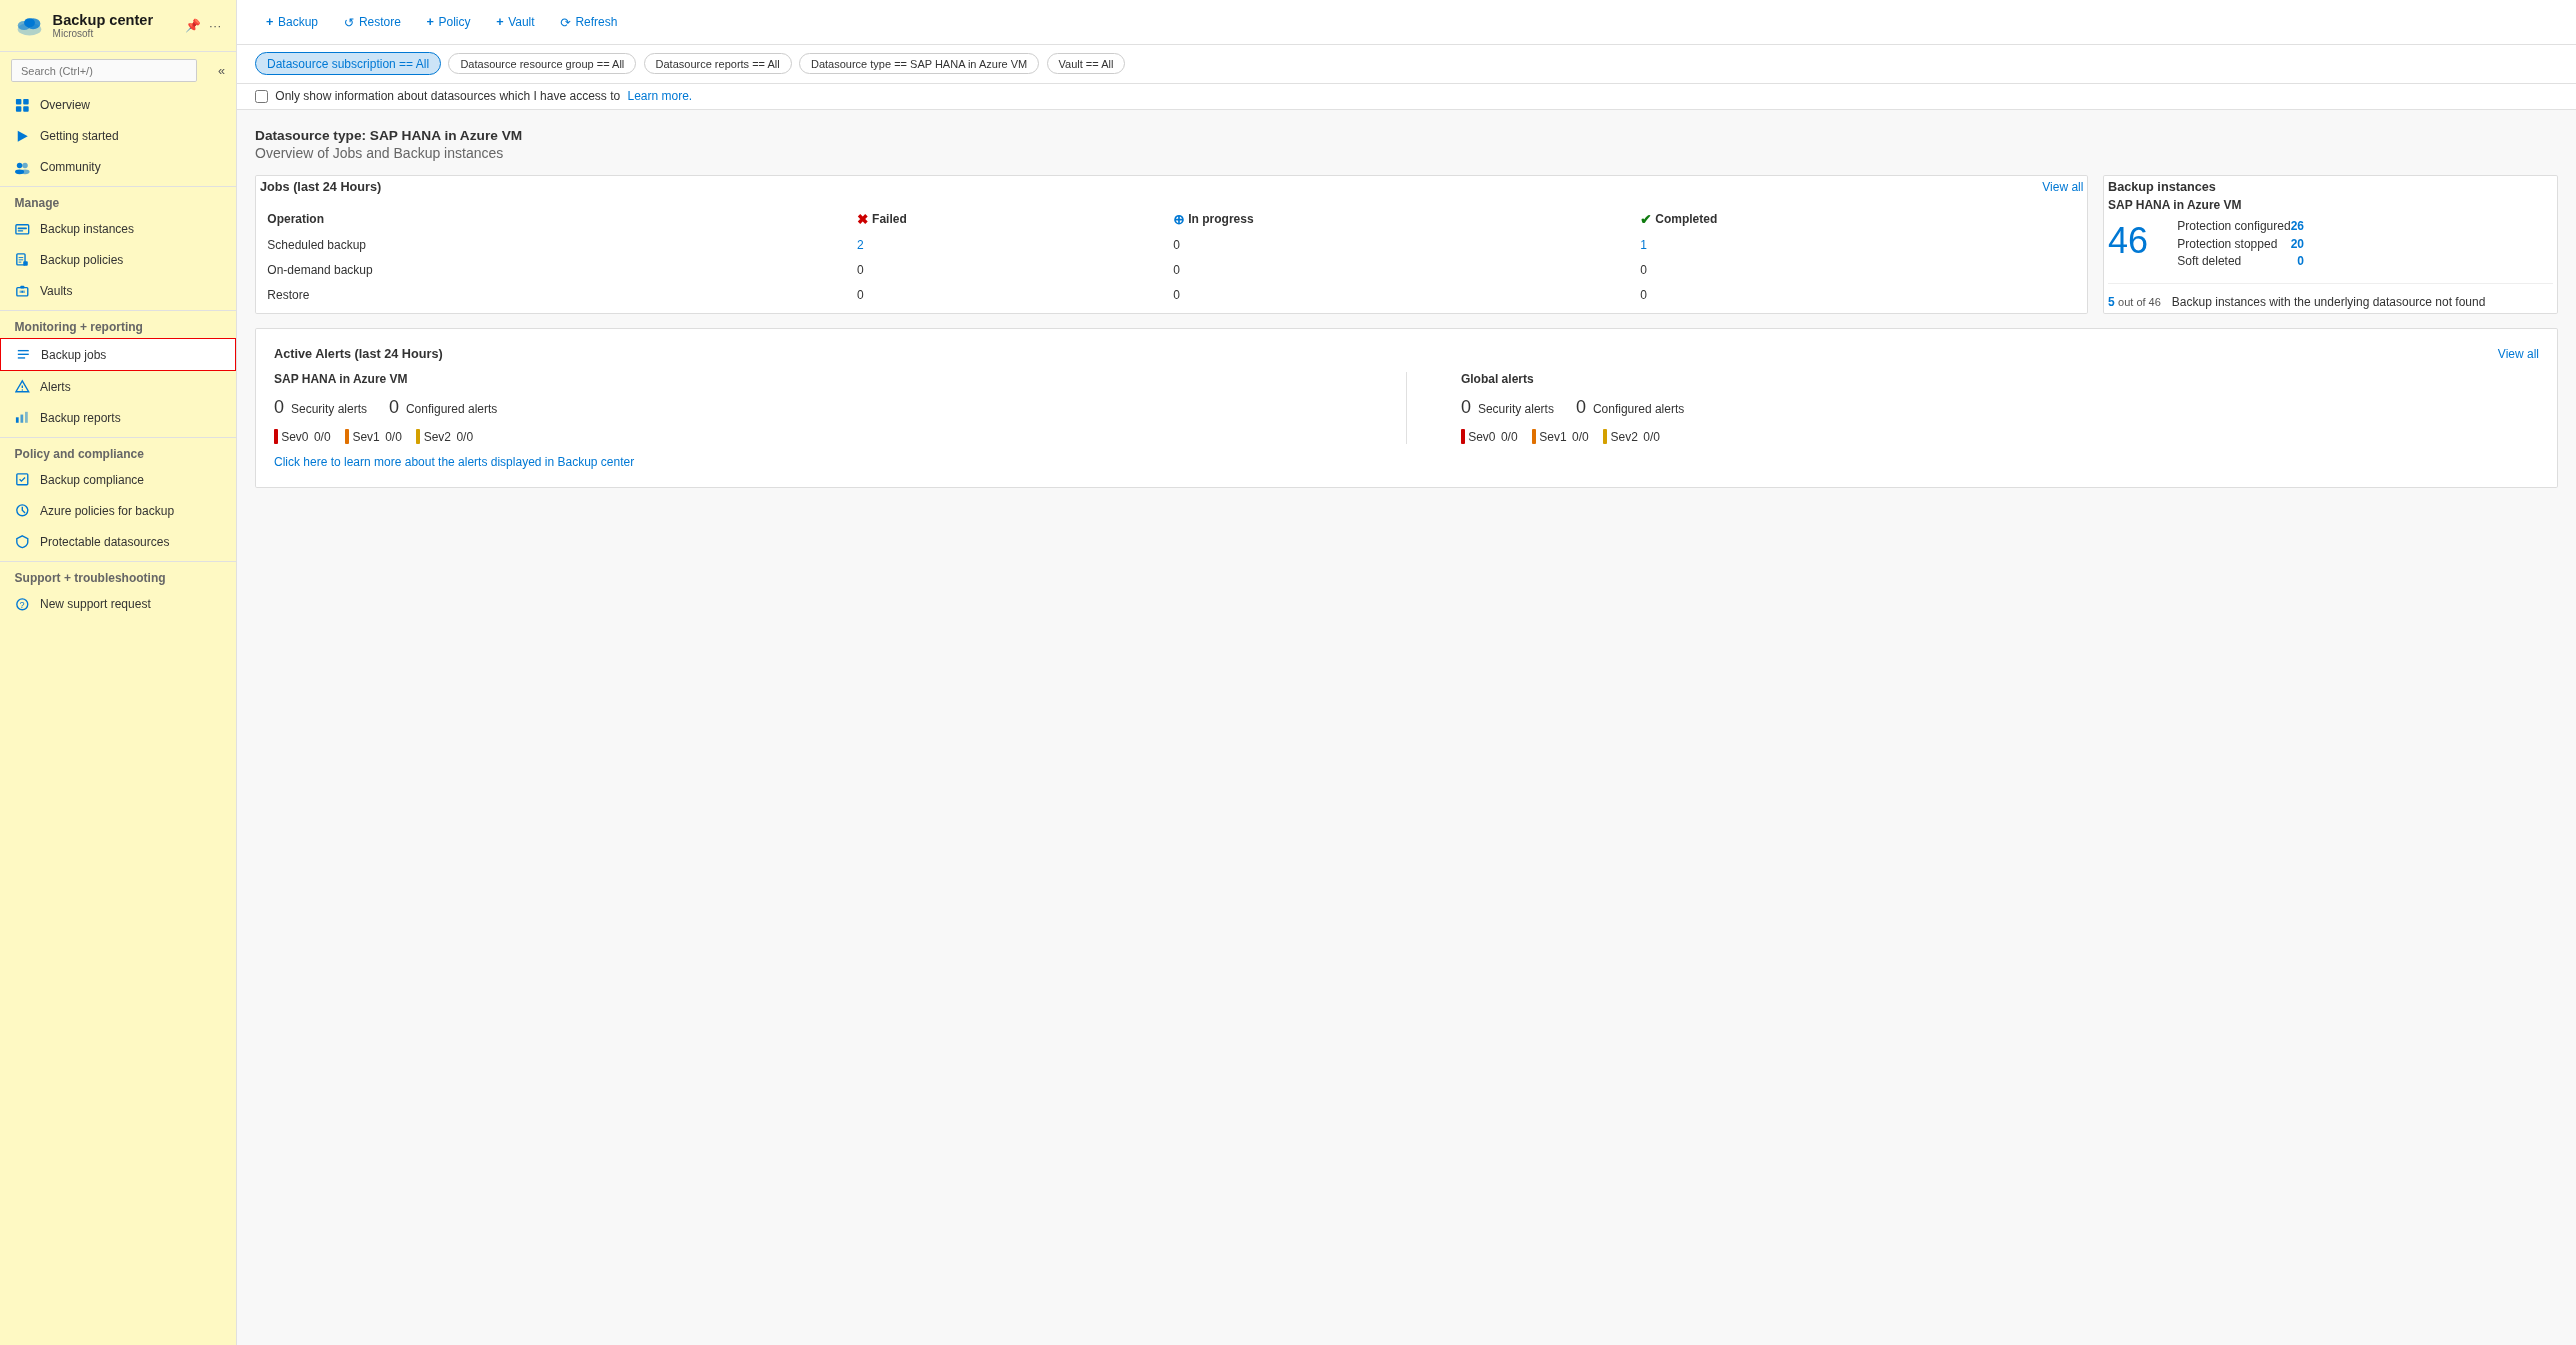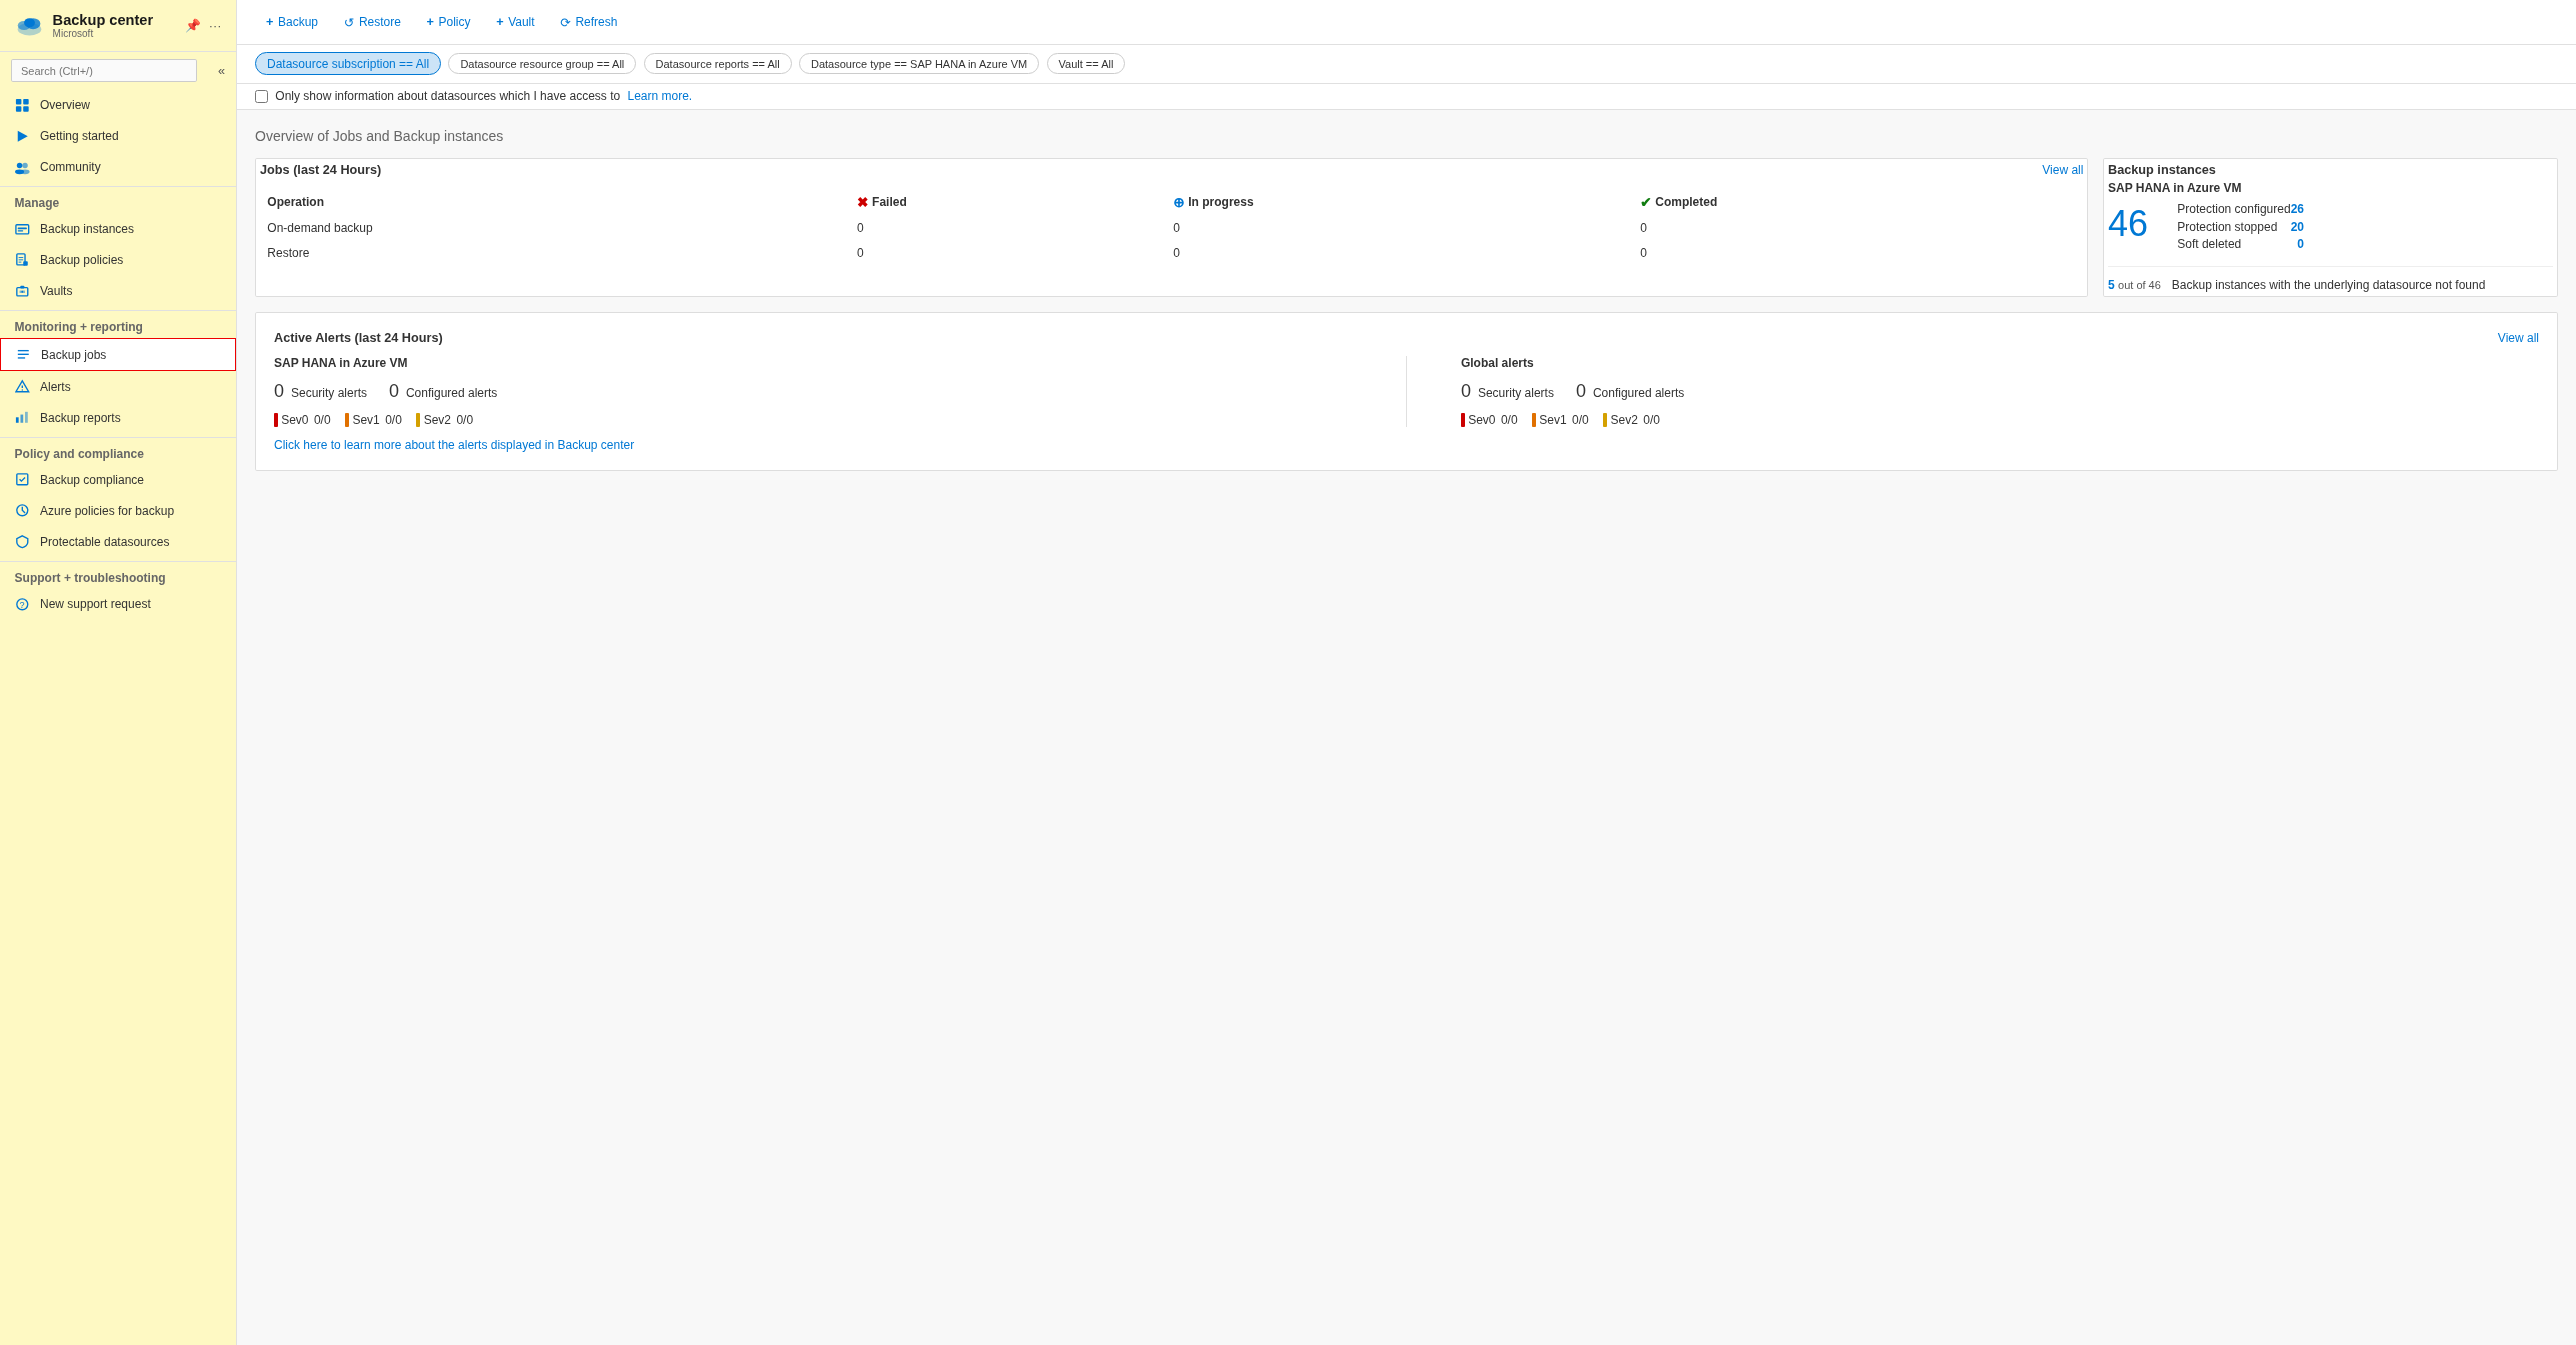--- a/index.html
+++ b/index.html
@@ -288,20 +288,21 @@
     <span class="filter-chip-plain">Vault == All</span>
   </div>
 
   <div class="checkbox-row">
     <input type="checkbox" style="">
     <span>Only show information about datasources which I have access to</span>
     <a class="learn-link">Learn more.</a>
   </div>
 
   <div class="content">
+    <div class="datasource-title">Datasource type: SAP HANA in Azure VM</div>
     <div class="datasource-subtitle">Overview of Jobs and Backup instances</div>
 
     <div class="cards-row">
 
       <div class="card" style="flex: 1;">
         <div class="card-title">
           <span>Jobs (last 24 Hours)</span>
           <a class="view-all-link">View all</a>
         </div>
         <table class="jobs-table">
@@ -323,20 +324,26 @@
               <th>
                 <span class="col-icon">
                   <span style="color:#107c10;font-size:13.7px;">✔</span>
                   <span>Completed</span>
                 </span>
               </th>
             </tr>
           </thead>
           <tbody>
             <tr>
+              <td>Scheduled backup</td>
+              <td><a class="view-all-link">2</a></td>
+              <td>0</td>
+              <td><a class="view-all-link">1</a></td>
+            </tr>
+            <tr>
               <td>On-demand backup</td>
               <td>0</td>
               <td>0</td>
               <td>0</td>
             </tr>
             <tr>
               <td>Restore</td>
               <td>0</td>
               <td>0</td>
               <td>0</td>

